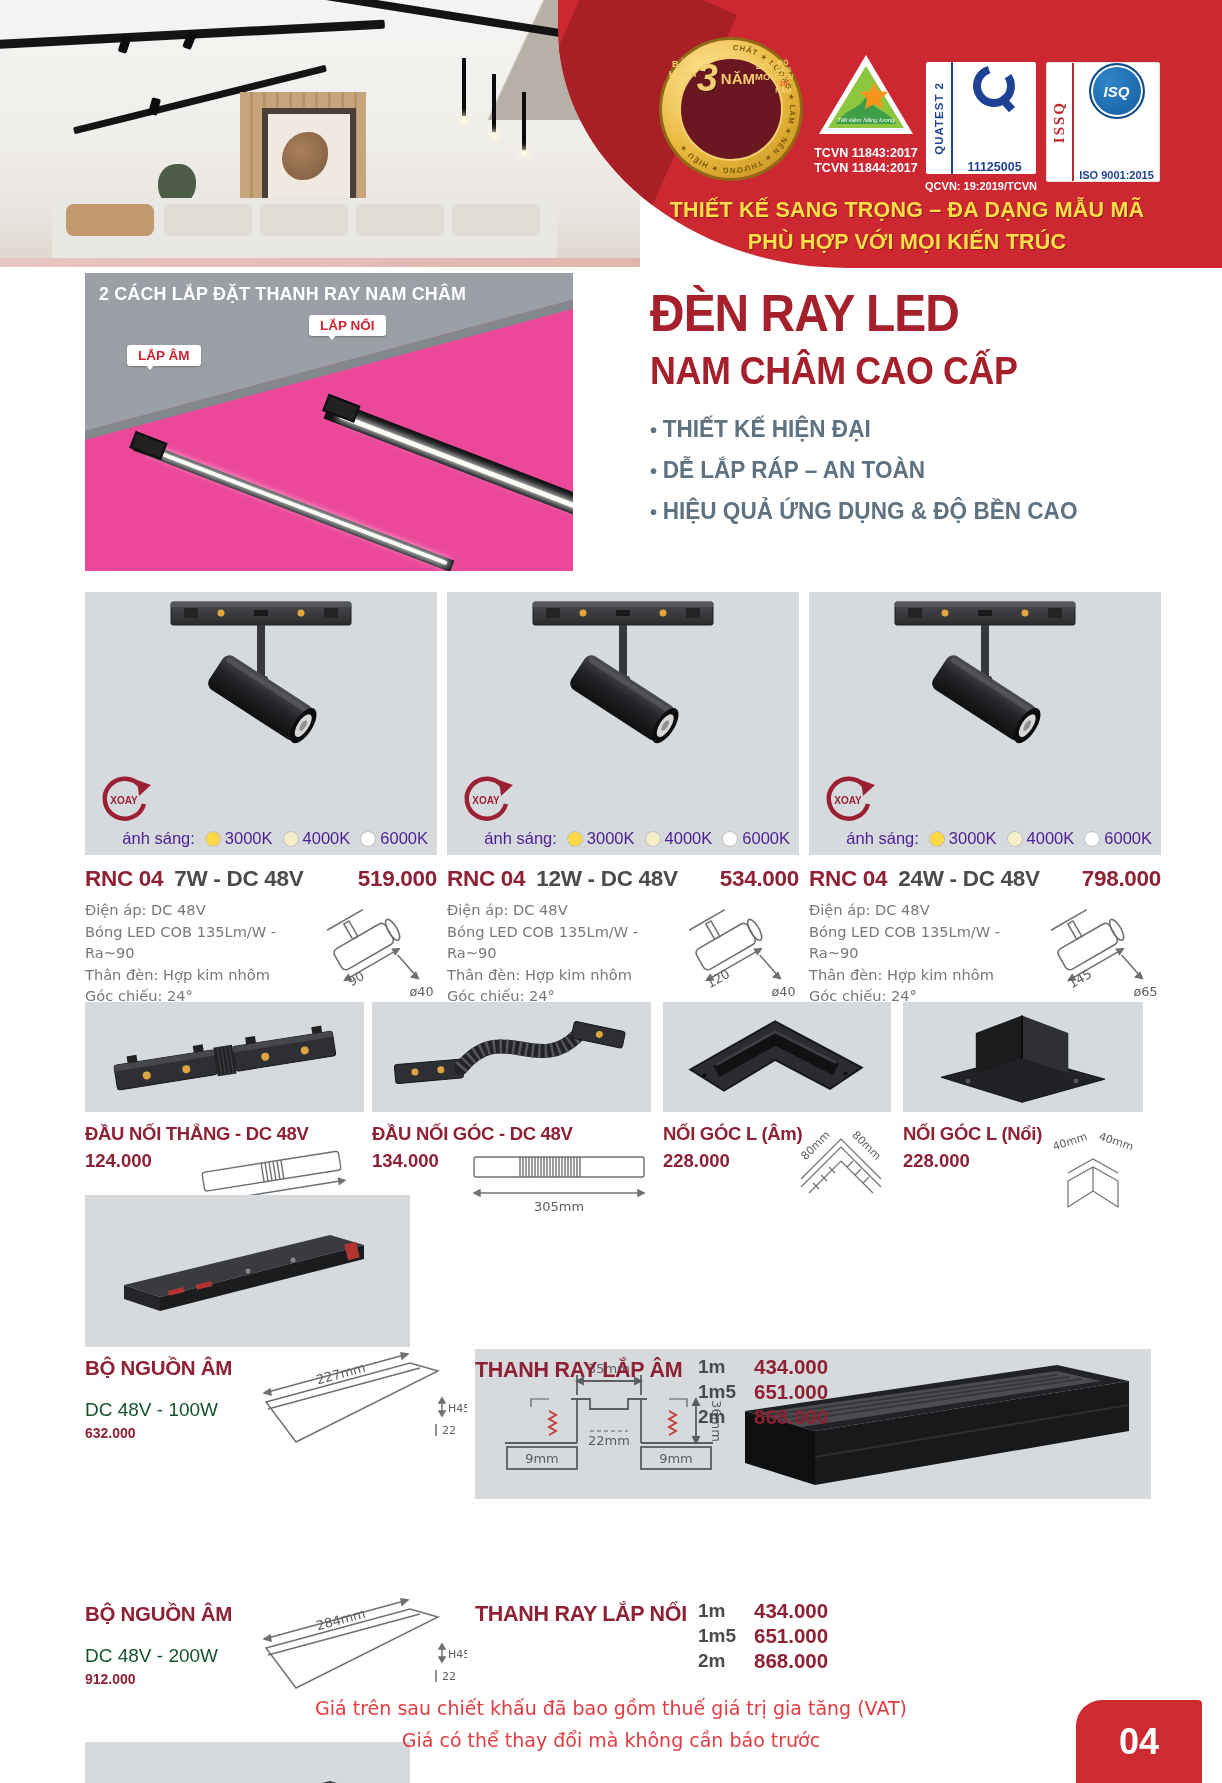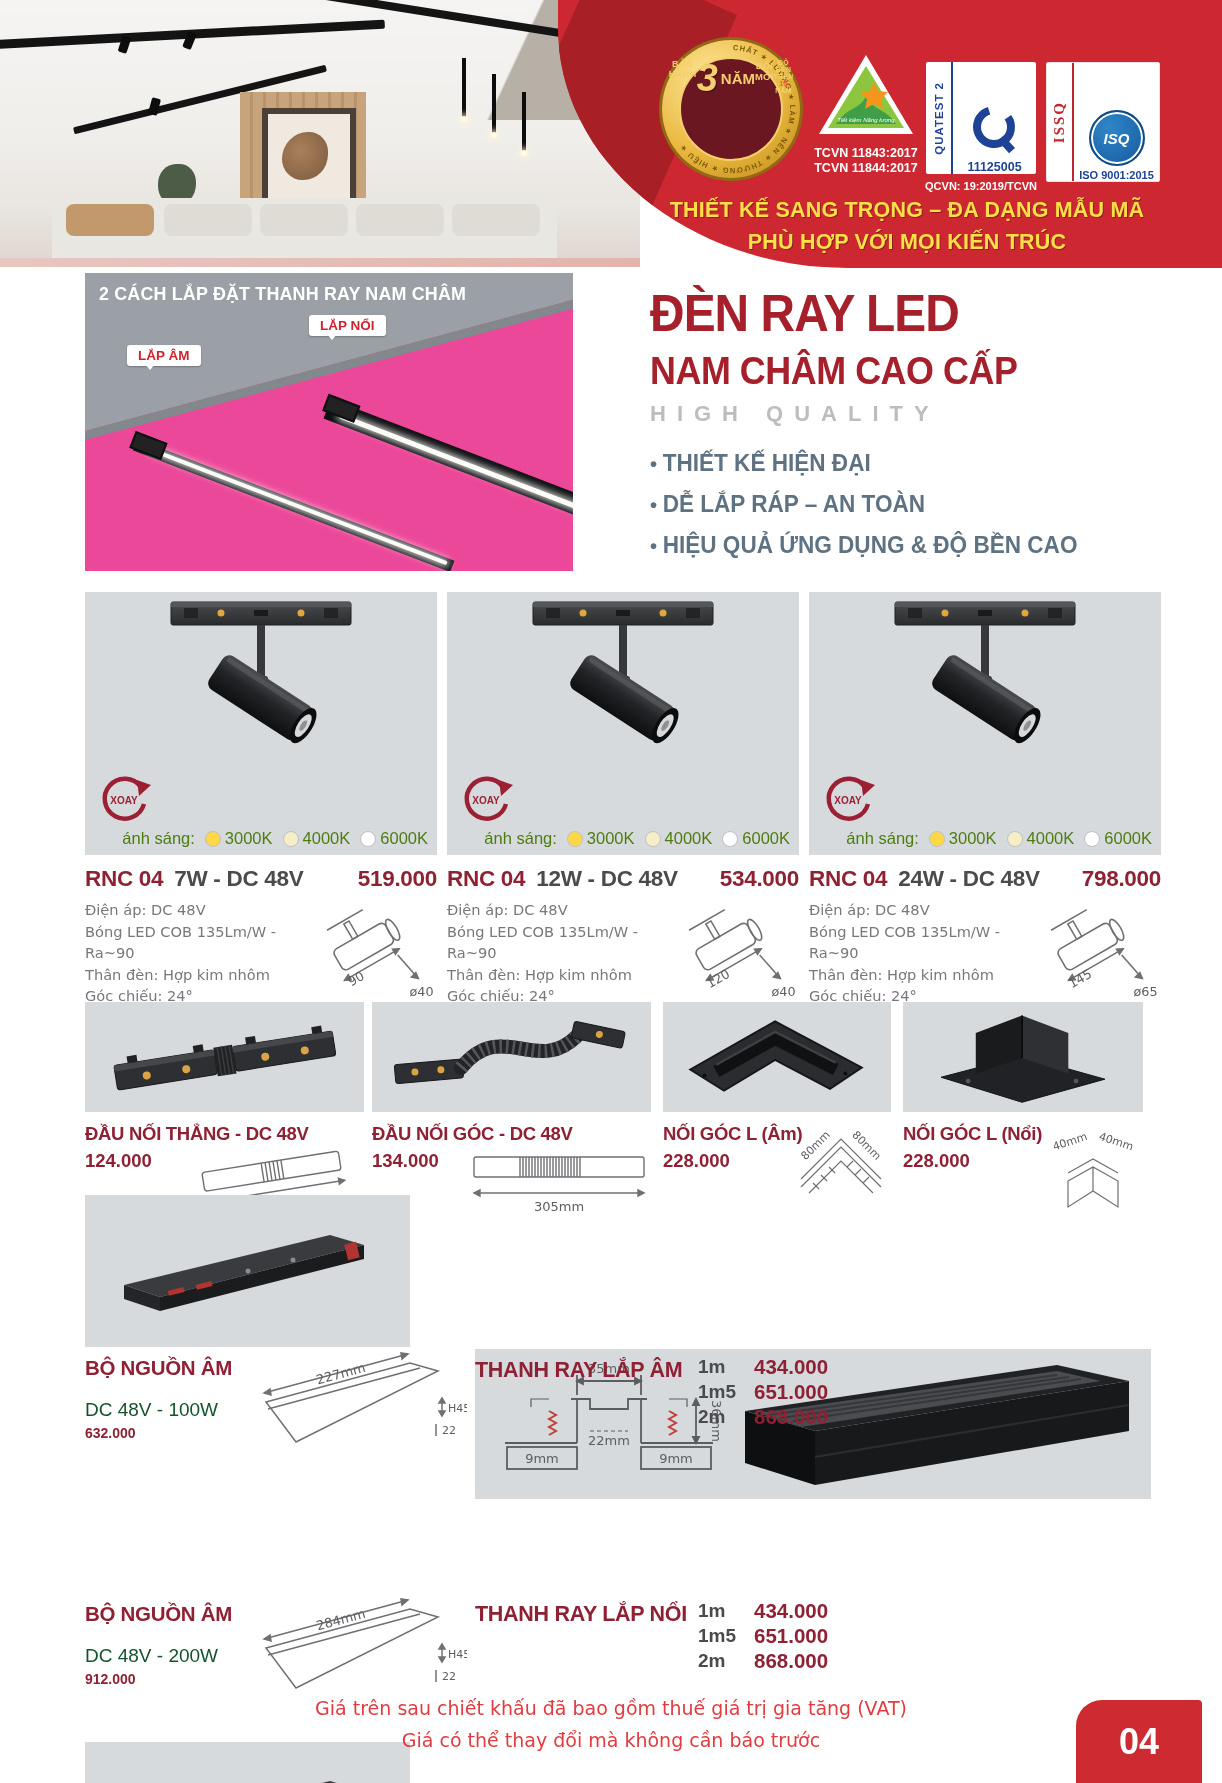--- a/index.html
+++ b/index.html
@@ -44,21 +44,21 @@
   .m-r b{color:#ff5a4f}
   .energy{position:absolute;left:252px;top:52px;width:112px;text-align:center}
   .energy .tcvn{color:#fff;font-weight:800;font-size:12.5px;line-height:15px;margin-top:2px}
   .cert{position:absolute;background:#fff;display:flex;border-radius:2px}
   .quatest{left:368px;top:62px;width:110px;height:112px}
   .issq{left:488px;top:62px;width:112px;height:118px;border:1.5px solid #e4e4e6}
   .cert .side{width:25px;display:flex;align-items:center;justify-content:center;border-right:2px solid #1e4296}
   .vtxt{writing-mode:vertical-rl;transform:rotate(180deg);font-weight:800;font-size:11.5px;color:#1e4296;letter-spacing:1px}
   .issq .side{border-right:2px solid #c0272d}
   .issq .vtxt{color:#c0272d;font-family:"Liberation Serif",serif;font-size:15px;letter-spacing:2px}
-  .cert .main{flex:1;display:flex;flex-direction:column;align-items:center;justify-content:flex-end;gap:3px}
+  .cert .main{flex:1;display:flex;flex-direction:column;align-items:center;justify-content:space-between;gap:3px}
   .qnum{color:#1e4296;font-weight:800;font-size:12.5px}
   .qcvn{position:absolute;left:352px;top:180px;width:142px;text-align:center;color:#fff;font-weight:700;font-size:11px}
   .isq-ball{width:52px;height:52px;border-radius:50%;background:radial-gradient(circle at 35% 30%,#2f86c8,#145a9e);
             border:2px solid #0f4a86;box-shadow:0 0 0 2px #fff inset;display:flex;align-items:center;justify-content:center;
             color:#fff;font-weight:800;font-size:15px;font-style:italic}
   .iso{color:#1e4296;font-weight:800;font-size:11px}
   .tagline{position:absolute;left:66px;width:566px;text-align:center;color:#fde047;font-weight:800;
            font-size:21.5px;text-shadow:1px 1px 0 #8f1b20;letter-spacing:.2px}
   
   .install{left:85px;top:273px;width:488px;height:298px;background:#ec4899;overflow:hidden}
@@ -80,21 +80,21 @@
   .bullets{margin-top:16px}
   .bullets div{color:#5e7282;font-size:23.5px;font-weight:800;line-height:41px;transform:scaleX(.96);transform-origin:left}
   .bullets div:before{content:"• ";font-size:21px}
   
   .prow{left:85px;top:582px;display:flex;gap:10px}
   .pcard{width:352px}
   .pimg{height:263px;background:#d6dadd;position:relative}
   .spot{display:block;width:246px;height:196px;margin:10px auto 0}
   .xoay{position:absolute;left:14px;top:182px;width:52px;height:52px}
   .cct{position:absolute;right:9px;bottom:7px;display:flex;align-items:center;gap:4px;
-       font-size:16.5px;color:#4d7c0f}
+       font-size:16.5px;color:#4c1d95}
   .dot{width:14px;height:14px;border-radius:50%;border:1px solid #bfc0c2;display:inline-block;margin-left:6px}
   .d1{background:#ffd847}.d2{background:#f6eec6}.d3{background:#fefefe}
   .ptitle{display:flex;align-items:baseline;margin-top:11px;font-weight:800;font-size:22.5px;letter-spacing:-.3px}
   .pname{color:#8e2133;margin-right:11px}
   .ppower{color:#4a4b4d;flex:1}
   .pprice{color:#8e2133}
   .pbody{display:flex;margin-top:7px}
   .pspecs{flex:1;font-size:14.6px;color:#77787b;line-height:21.5px;font-family:"DejaVu Sans",sans-serif}
   .pdim{width:118px;height:102px;flex:none}
   .sktext{font-size:13px;fill:#5c5d60;font-family:"DejaVu Sans",sans-serif}
@@ -355,21 +355,20 @@
   </div>
   <div class="rail" style="left:246px;top:126px;width:370px;height:21px;transform:rotate(21deg);background:#0f1012">
     <div class="glow" style="top:10px"></div>
     <div class="fit" style="top:-4px"></div>
   </div>
 </div>
 
 <div class="abs hero">
   <div class="h1">ĐÈN RAY LED</div>
   <div class="h2">NAM CHÂM CAO CẤP</div>
-  <div class="hq">HIGH QUALITY</div>
   <div class="bullets">
     <div>THIẾT KẾ HIỆN ĐẠI</div>
     <div>DỄ LẮP RÁP – AN TOÀN</div>
     <div>HIỆU QUẢ ỨNG DỤNG &amp; ĐỘ BỀN CAO</div>
   </div>
 </div>
 
 <div class="abs prow">
 
   <div class="pcard">

